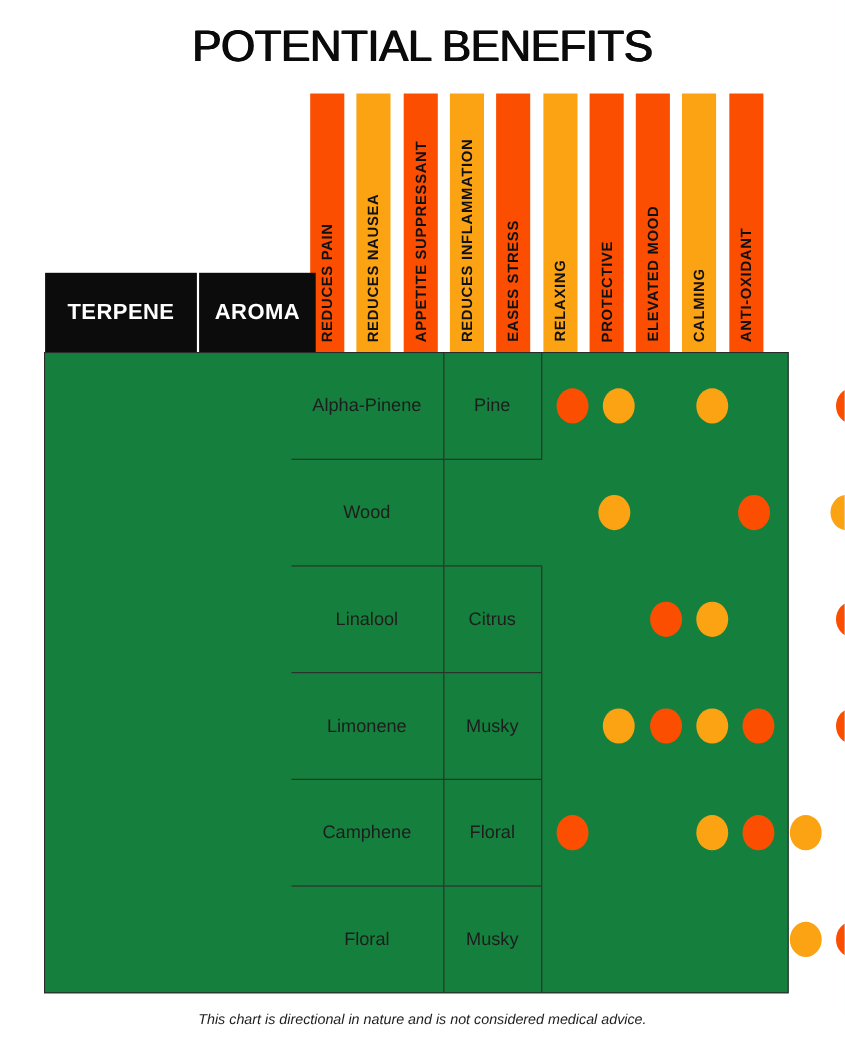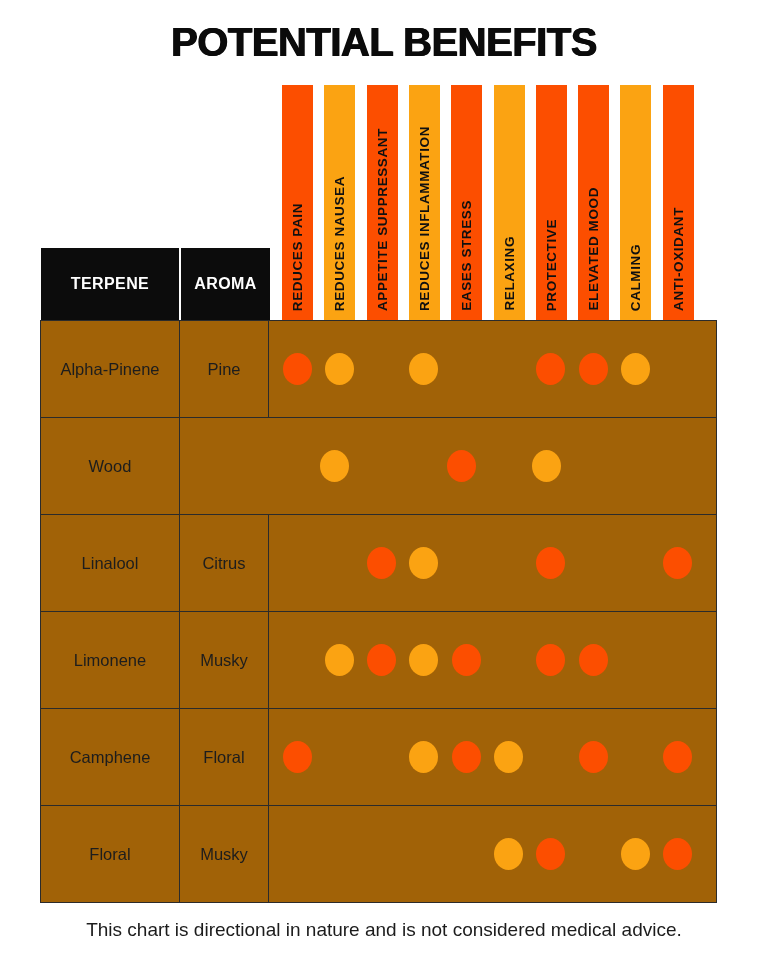--- a/index.html
+++ b/index.html
@@ -4,68 +4,68 @@
 <style>
   * { margin:0; padding:0; box-sizing:border-box; }
   html,body { background:#ffffff; }
   .page {
     position:relative; width:768px; height:953px; margin:0 auto;
     background:#ffffff; overflow:hidden;
     font-family:"Liberation Sans", sans-serif;
   }
   .title {
     position:absolute; top:20px; left:0; width:100%;
-    text-align:center; font-size:40px; font-weight:700; color:#0b0b0b;
+    text-align:center; font-size:40px; font-weight:400; color:#0b0b0b;
     letter-spacing:-0.5px;
     text-shadow:0.6px 0 0 #0b0b0b, -0.6px 0 0 #0b0b0b;
   }
   
   .bar {
     position:absolute; top:85px; width:31px; height:235px;
     display:flex; flex-direction:column; align-items:center; justify-content:flex-end;
   }
   .bar-label {
     writing-mode:vertical-rl; transform:rotate(180deg);
     white-space:nowrap; font-weight:700; font-size:13.5px; letter-spacing:0.6px;
     color:#101010; margin-bottom:9px;
   }
   
   .hdr-box {
     position:absolute; top:248px; height:72px; background:#0c0c0c;
     display:flex; align-items:center; justify-content:center;
-    color:#ffffff; font-weight:700; font-size:16px; letter-spacing:0.4px;
+    color:#ffffff; font-weight:700; font-size:20px; letter-spacing:0.4px;
   }
   .hdr-terpene { left:41px;  width:138px; }
-  .hdr-aroma   { left:181px; width:89px;  }
+  .hdr-aroma   { left:181px; width:106px;  }
   
   .table-box {
     position:absolute; left:40px; top:320px; width:677px; height:583px;
-    border:1.5px solid #2b2b2b; background:#a16207;
-    display:flex; flex-direction:column;
+    border:1.5px solid #2b2b2b; background:#15803d;
+    display:flex; flex-direction:column;align-items:center;
   }
   .trow {
     flex:1; display:grid; grid-template-columns:139px 89px 1fr;
     border-bottom:1.5px solid #2b2b2b;
   }
   .trow:last-child { border-bottom:none; }
   .cell {
     display:flex; align-items:center; justify-content:center;
     text-align:center; font-size:16.5px; color:#1d1d1d; line-height:1.25;
     padding:2px 4px;
   }
   .cell-terpene { border-right:1.5px solid #2b2b2b; }
   .cell-aroma   { border-right:1.5px solid #2b2b2b; }
   .dot-area { position:relative; }
   .dot {
     position:absolute; width:29px; height:32px; border-radius:50%;
     top:50%; transform:translateY(-50%);
   }
   .footer {
     position:absolute; top:919px; left:0; width:100%;
-    text-align:center; font-size:19px; color:#1c1c1c;
+    text-align:center; font-style:italic; font-size:13px; color:#1c1c1c;
   }
 </style>
 </head>
 <body>
 
 <div class="page">
 
   <div class="title">POTENTIAL BENEFITS</div>
 
   <div>

